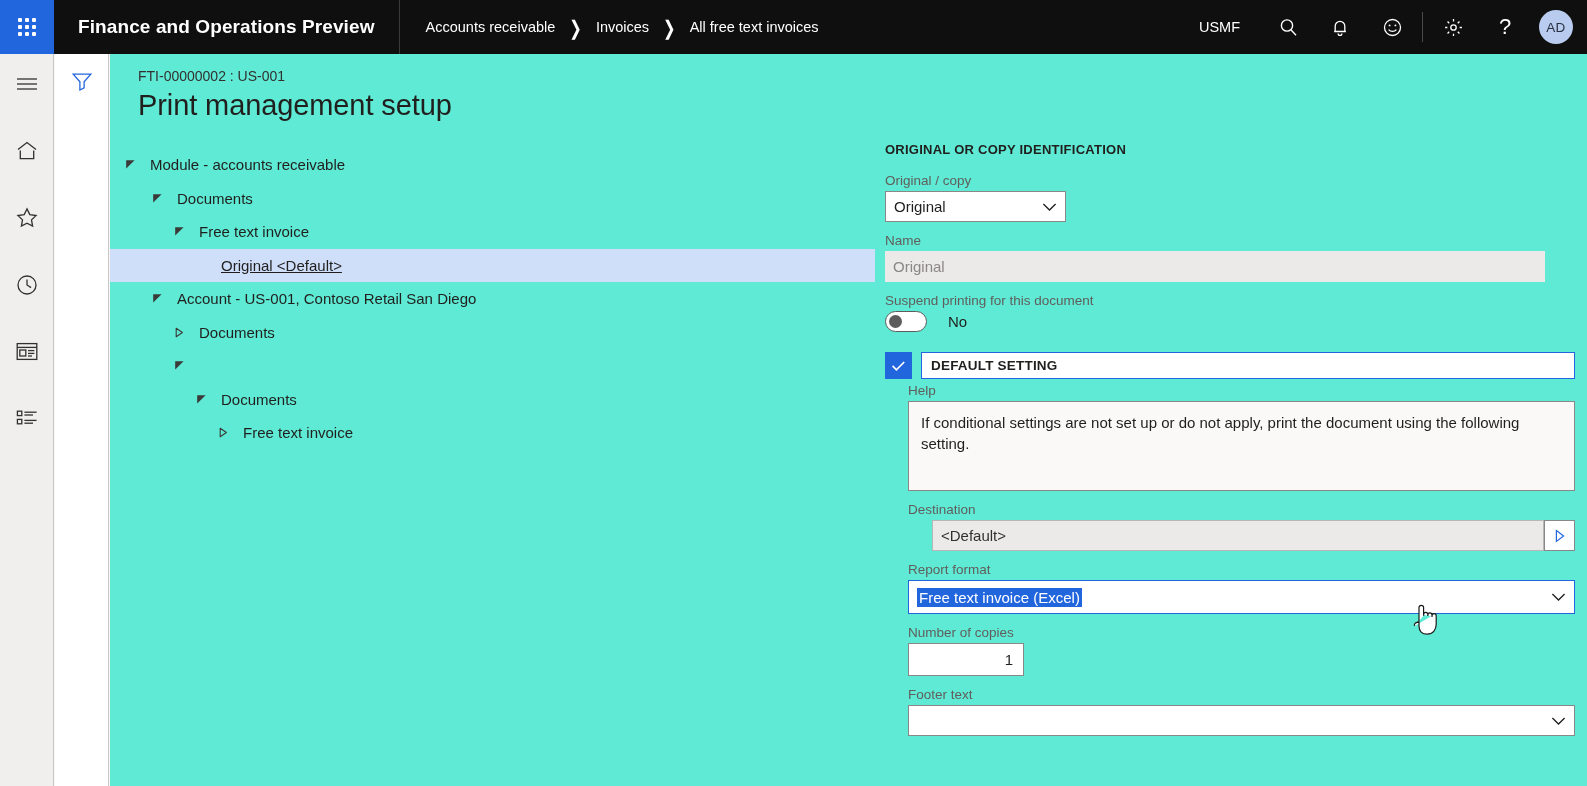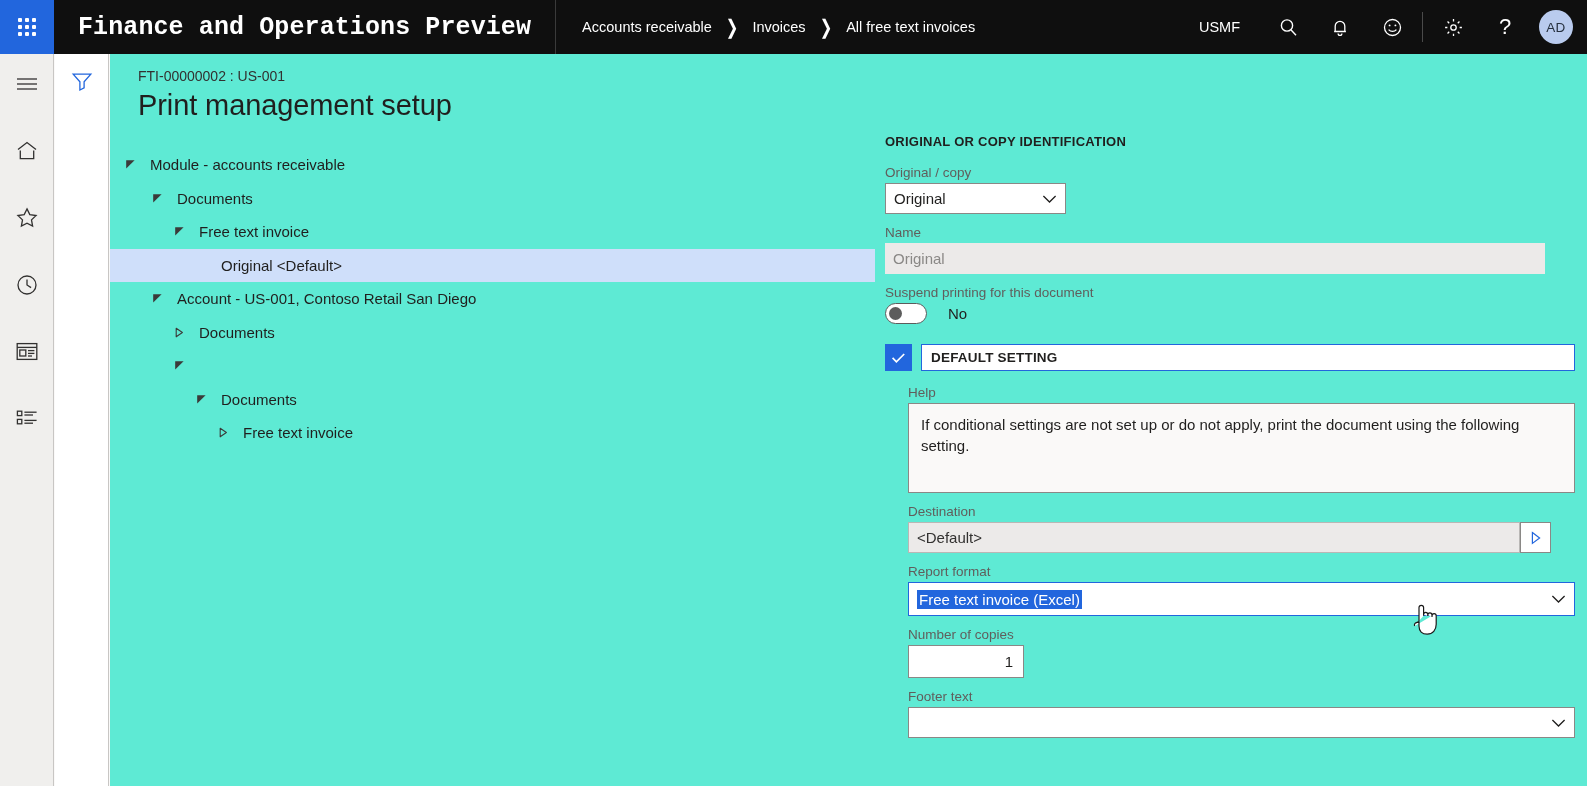--- a/index.html
+++ b/index.html
@@ -21,30 +21,29 @@
     width: 54px; height: 54px; background: #2266dd;
     display: flex; align-items: center; justify-content: center;
     flex: 0 0 54px;
   }
   .waffle-grid {
     display: grid; grid-template-columns: repeat(3, 4px);
     grid-template-rows: repeat(3, 4px); gap: 3px;
   }
   .waffle-grid i { background: #fff; border-radius: 1px; display: block; width: 4px; height: 4px; }
   .app-title {
-    color: #fff; font-size: 25px; font-weight: bold;
+    color: #fff; font-size: 19px; font-weight: bold;
     padding-left: 24px; white-space: nowrap;
     letter-spacing: .1px;
-    font-family: Liberation Mono, monospace;
   }
   .topbar-sep {
     width: 1px; height: 54px; background: #3a3a3a; margin-left: 24px;
   }
   .breadcrumb {
-    display: flex; align-items: flex-start; color: #fff;
+    display: flex; align-items: center; color: #fff;
     font-size: 14.5px; padding-left: 26px; gap: 14px;
   }
   .breadcrumb .crumb { white-space: nowrap; }
   .breadcrumb .sep {
     font-size: 15px; color: #fff; line-height: 1;
     transform: scaleY(1.35); font-weight: 300;
   }
   .topbar-right {
     margin-left: auto; display: flex; align-items: center; height: 54px;
   }
@@ -97,31 +96,31 @@
     font-size: 29px; color: #201f1e; font-weight: 400;
     margin-top: 5px; letter-spacing: -.1px;
   }
 
   
   .tree { margin-top: 26px; width: 765px; }
   .tree-row {
     height: 33.5px; display: flex; align-items: center;
     font-size: 15px; color: #201f1e; cursor: default;
   }
-  .tree-row.selected { background: #cfdffa; }
+  .tree-row.selected { background: #cfdffa; text-decoration: underline; }
   .twisty {
     width: 15px; display: inline-block; flex: 0 0 15px;
     text-align: center; line-height: 1;
   }
   .twisty svg { display: block; margin: 0 auto; }
   .tree-label { padding-left: 12px; white-space: nowrap; }
 
   
   .formpanel {
-    position: absolute; left: 775px; top: 80px;
+    position: absolute; left: 775px; top: 88px;
     width: 690px;
   }
   .section-head {
     font-size: 13px; font-weight: bold; color: #201f1e;
     letter-spacing: .25px; margin-bottom: 16px;
   }
   .field { margin-bottom: 11px; }
   .field-label {
     font-size: 13.5px; color: #605e5c; margin-bottom: 3px; display: block;
   }
@@ -156,27 +155,27 @@
     flex: 0 0 27px;
   }
   .ds-box {
     flex: 1; border: 1px solid #2266dd; background: #fff;
     display: flex; align-items: center; padding-left: 9px;
     margin-left: 9px;
     font-size: 13.5px; font-weight: bold; color: #201f1e;
     letter-spacing: .2px;
   }
 
-  .ds-body { margin-left: 23px; margin-top: 14px; width: 667px; }
+  .ds-body { margin-left: 23px; margin-top: 4px; width: 667px; }
   .help-box {
     width: 667px; height: 90px; border: 1px solid #8a8886;
     background: #faf9f8; padding: 10px 12px;
     font-size: 15px; color: #201f1e; line-height: 1.42;
   }
-  .dest-row { display: flex; align-items: flex-start; gap: 0; }
+  .dest-row { display: flex; align-items: flex-start; gap: 0; justify-content: flex-end; }
   .dest-input {
     width: 612px; height: 31px; background: #eceae9;
     border: 1px solid #b9b7b5; display: flex; align-items: center;
     padding: 0 8px; font-size: 15px; color: #323130;
   }
   .dest-btn {
     width: 31px; height: 31px; border: 1px solid #8a8886;
     background: #fff; display: flex; align-items: center; justify-content: center;
   }
   .rf-box {

